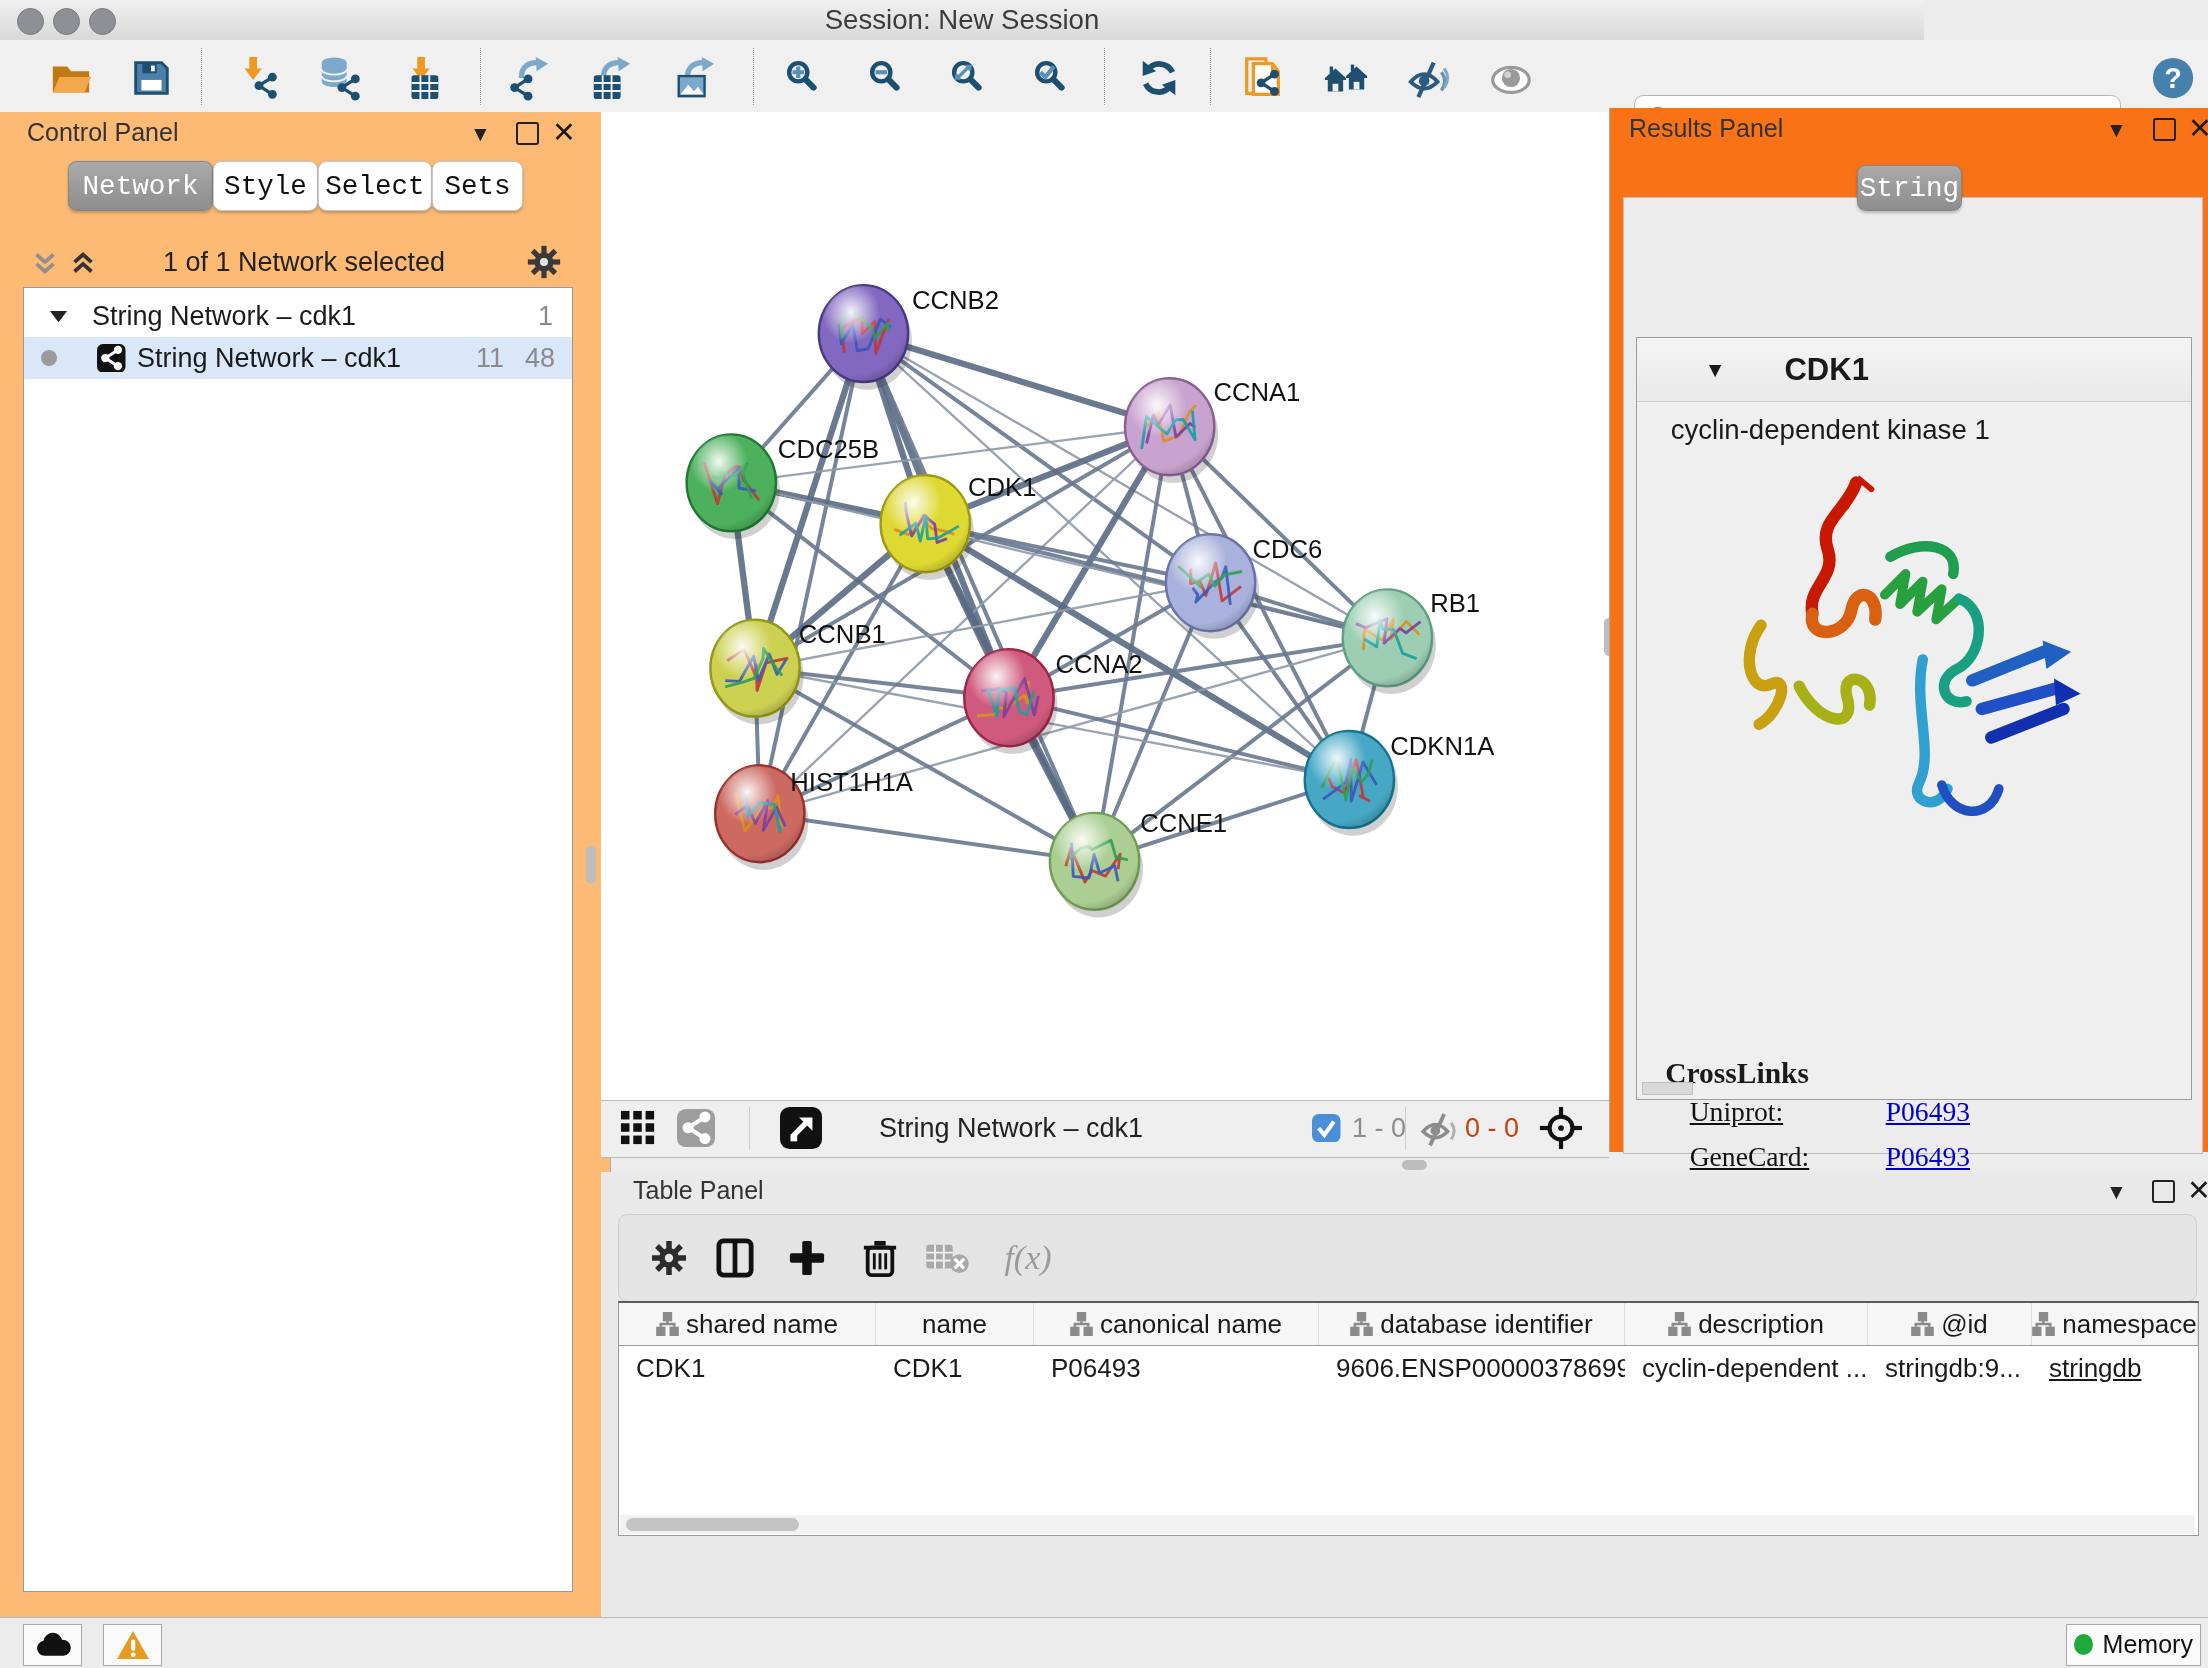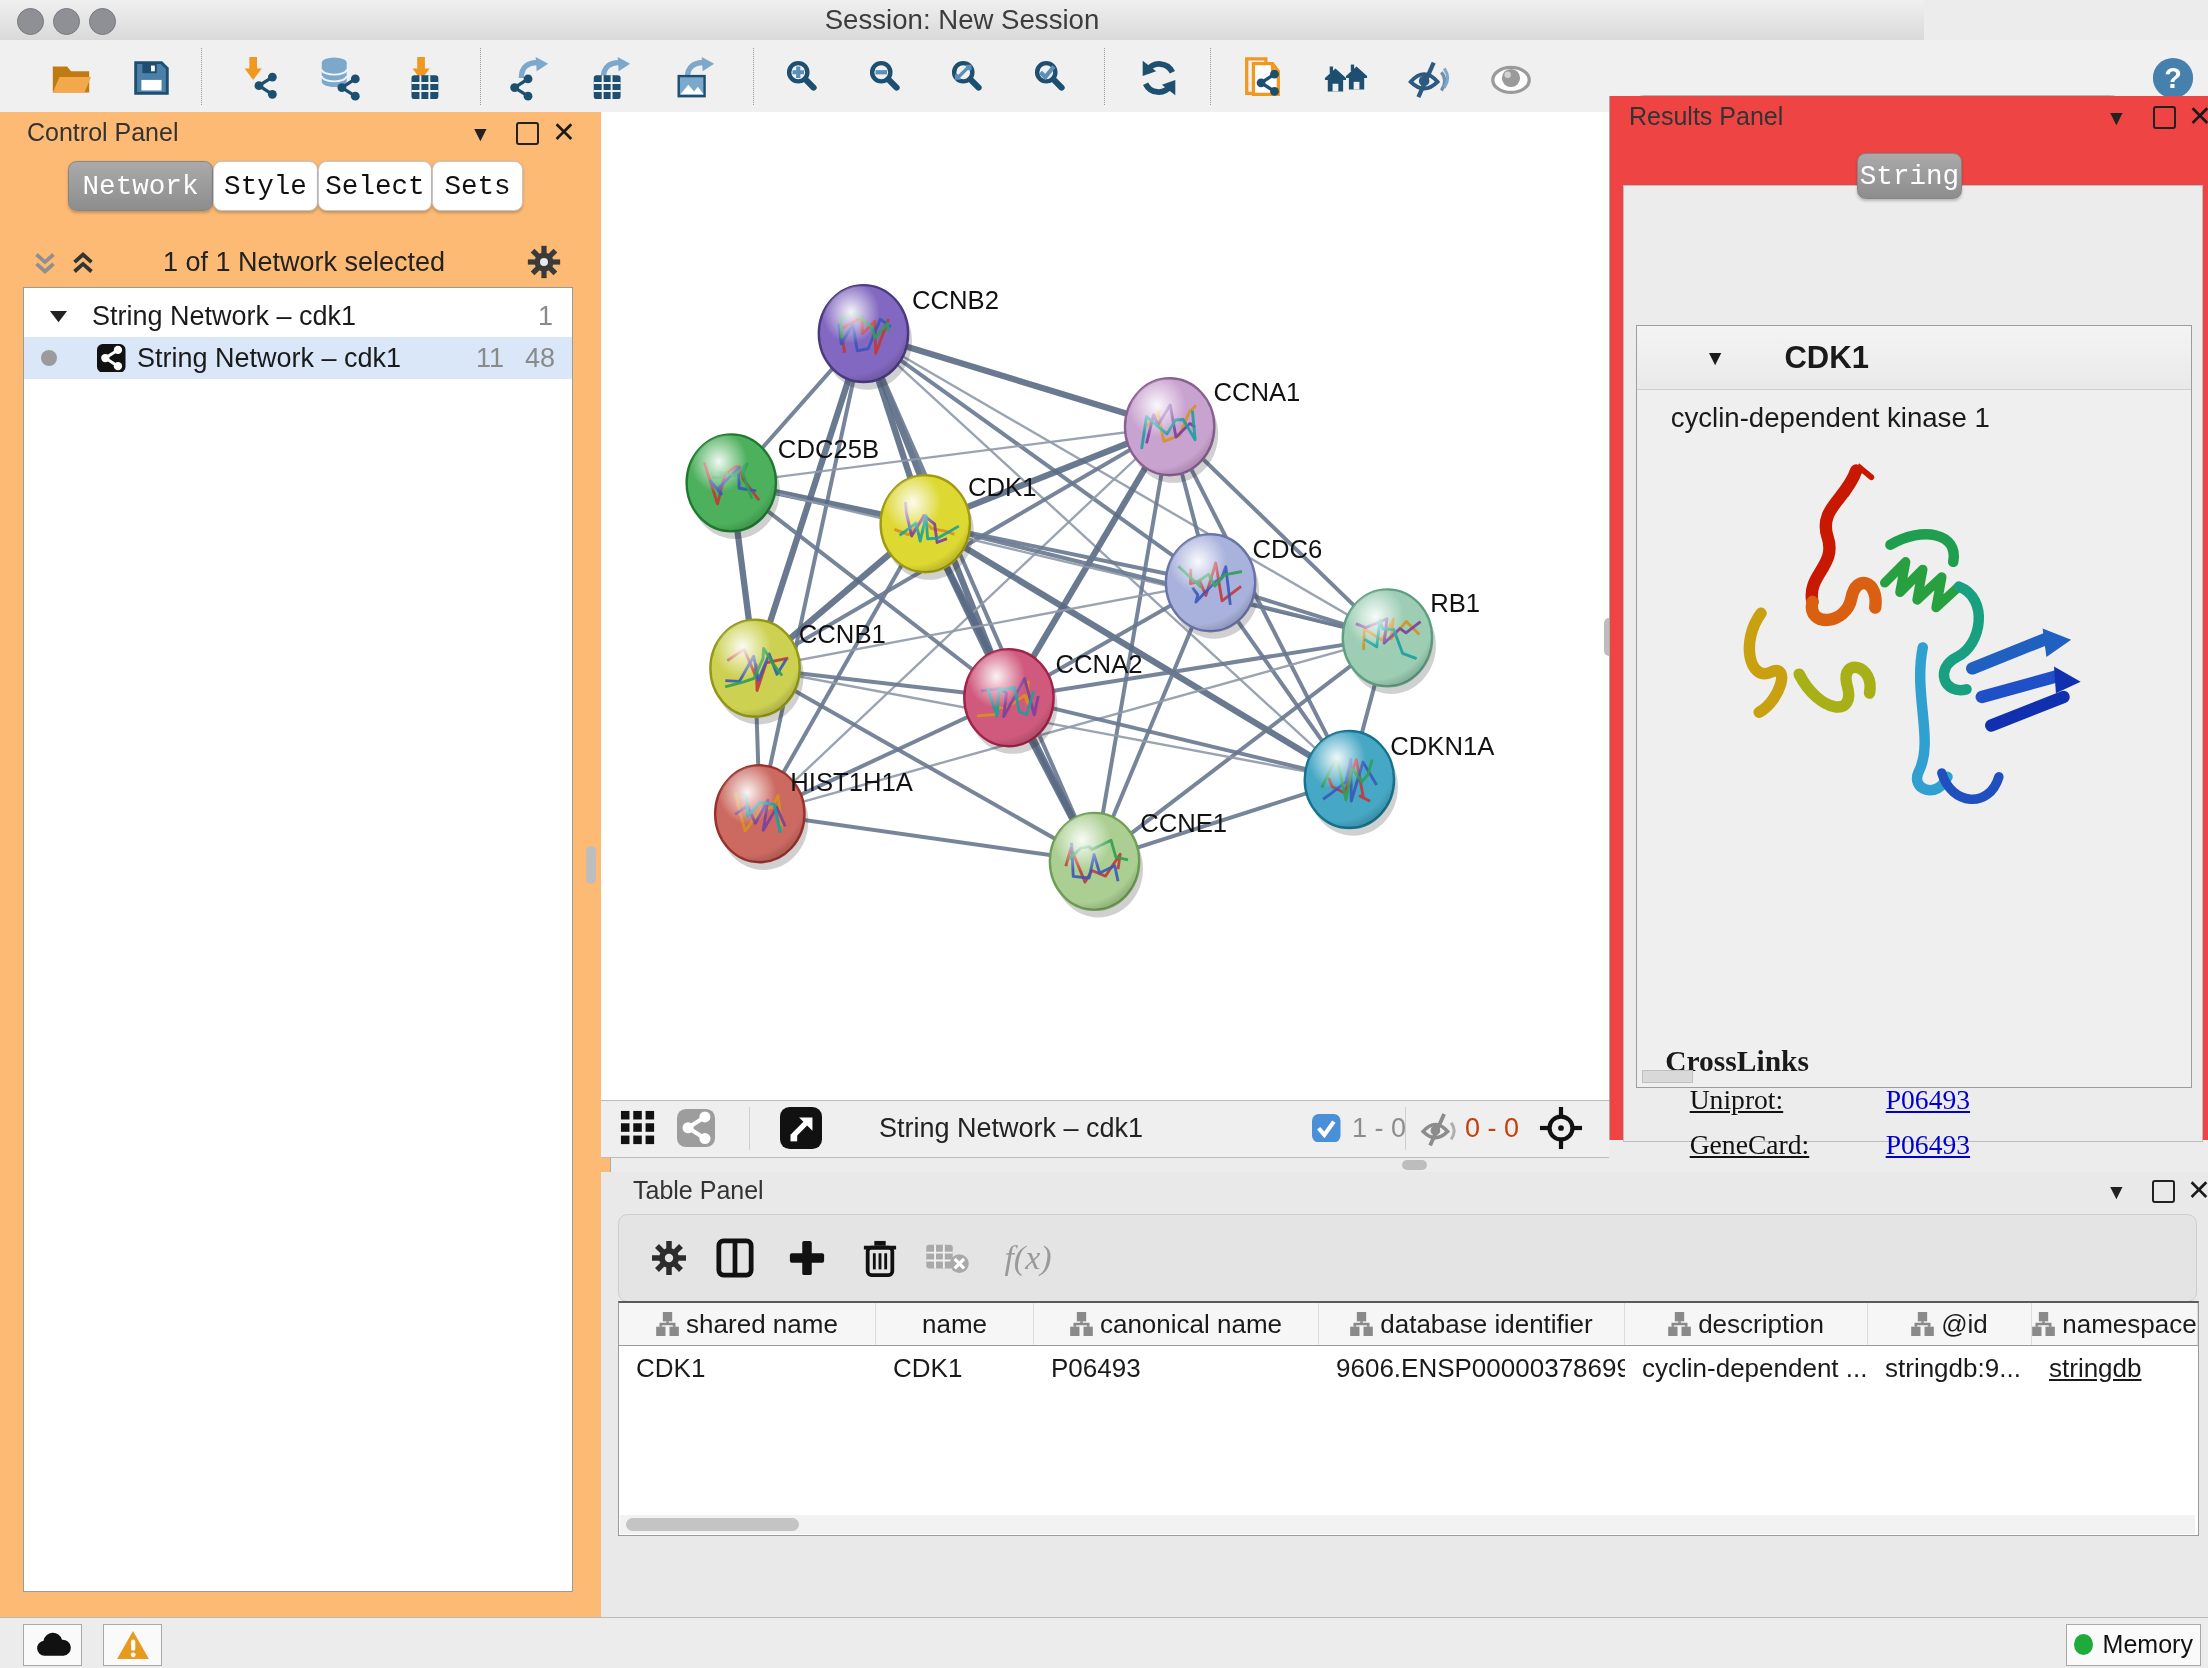--- a/index.html
+++ b/index.html
@@ -39,21 +39,21 @@
   .tree-row.sel{background:#d9e7f8;}
   .cnt{color:#8a8a8a;}
   
   #net-wrap{position:absolute;left:601px;top:112px;width:1008px;height:988px;background:#fff;}
   #canvas-statusbar{position:absolute;left:601px;top:1100px;width:1008px;height:56px;background:#efefef;
       border-top:1px solid #bcbcbc;border-bottom:1px solid #bcbcbc;}
   .csb-item{position:absolute;top:0;height:54px;display:flex;align-items:center;}
   .csb-sep{position:absolute;top:5.7px;height:43px;border-left:1.9px solid #cfcfcf;}
   .pill{position:absolute;background:#bdbdbd;border-radius:7.6px;}
   
-  #results-panel{position:absolute;left:1609px;top:96px;width:599px;height:1044px;background:#ef4444;
+  #results-panel{position:absolute;left:1609px;top:108px;width:599px;height:1044px;background:#f97316;
       border-left:1.9px solid #ababab;}
   #rp-box{position:absolute;left:13.3px;top:89px;width:578px;height:955px;background:#ececec;
       border:1.9px solid #bdbdbd;}
   #rp-tab{position:absolute;left:247px;top:57px;width:103px;height:44px;z-index:2;}
   #rp-expandbox{position:absolute;left:11.4px;top:38px;width:554px;height:91px;background:#e7e7e7;
       border:1.9px solid #c9c9c9;}
   .rp-btn{position:absolute;top:23px;height:46px;background:#fff;border:1px solid #c2c2c2;border-radius:9.5px;
       font-size:27.6px;display:flex;align-items:center;justify-content:center;box-shadow:0 1.9px 1.9px rgba(0,0,0,.2);color:#000;}
   #rp-entry{position:absolute;left:11.4px;top:139px;width:554px;height:761px;background:#efefef;border:1.9px solid #9d9d9d;}
   #rp-entry-header{position:absolute;left:0;top:0;width:100%;height:63px;background:linear-gradient(#f4f4f4,#e9e9e9);

